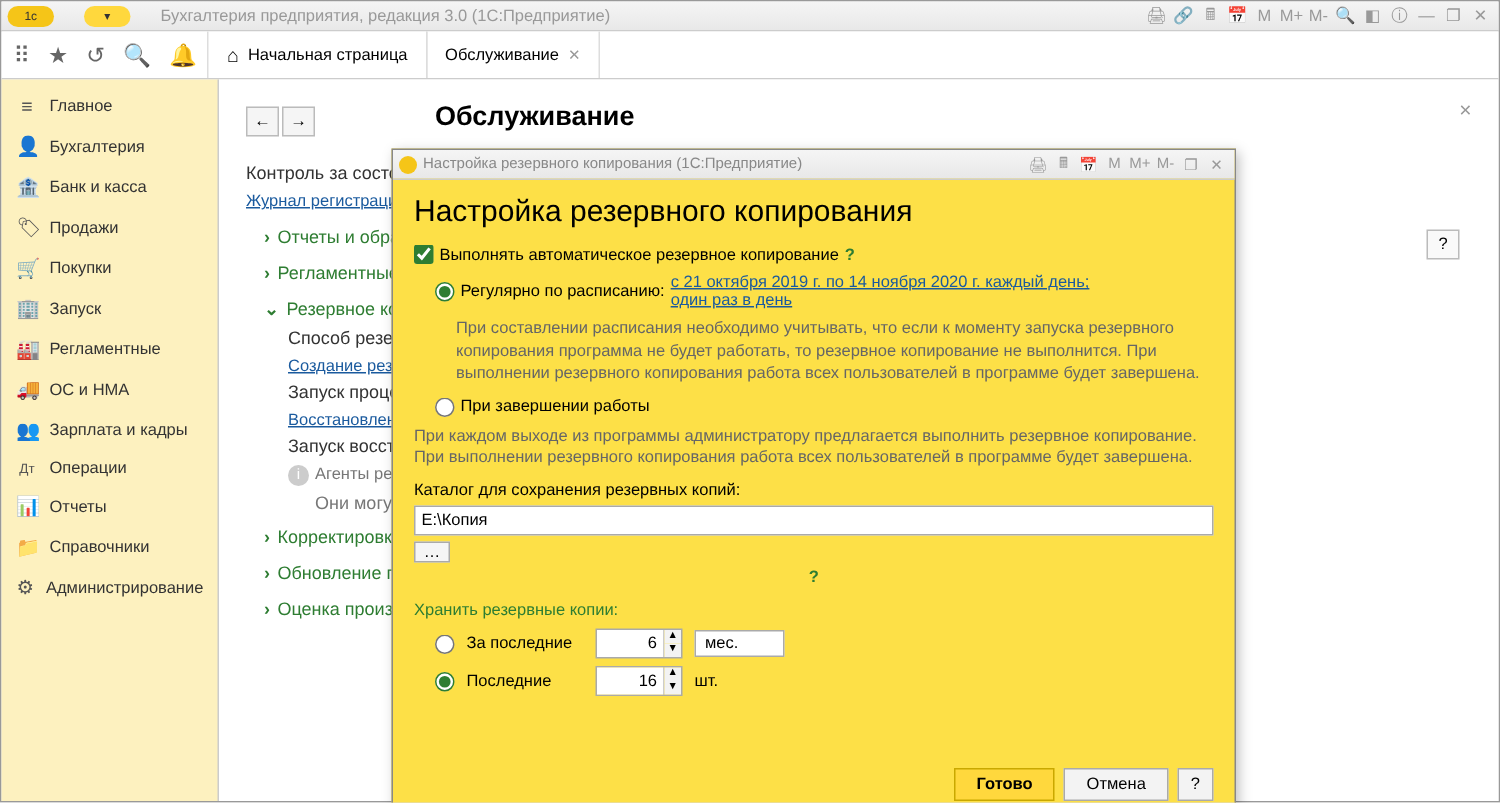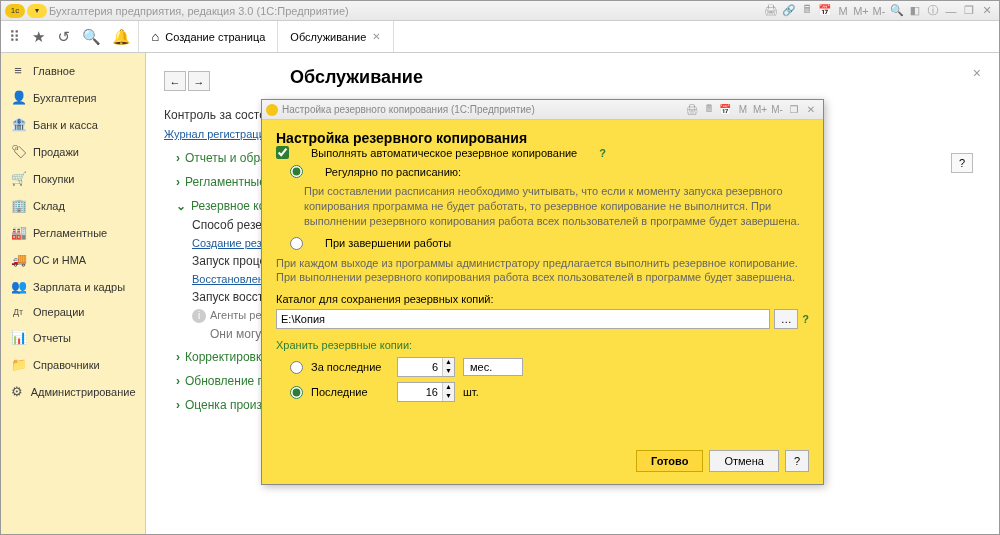--- a/index.html
+++ b/index.html
@@ -1,19 +1,19 @@
 <!DOCTYPE html>
 <html><head>
 <meta charset="utf-8">
 <style>
 * { margin: 0; padding: 0; box-sizing: border-box; font-family: Arial, sans-serif; font-size: 11px; }
 body { background: #dcdcdc; width: 1000px; height: 535px; overflow: hidden; position: relative; }
 .window { background: #fff; border: 1px solid #999; position: absolute; top: 0; left: 0; right: 0; bottom: 0; }
 .titlebar { height: 20px; background: linear-gradient(#f5f5f5,#e8e8e8); display: flex; align-items: center; padding: 0 4px; border-bottom: 1px solid #ccc; }
-.titlebar .icon { width: 20px; height: 14px; background: #f5c518; border-radius: 7px; margin-right: 2px; display: inline-flex; align-items: center; justify-content: center; font-size: 8px; color: #333; }
+.titlebar .icon { width: 31px; height: 14px; background: #f5c518; border-radius: 7px; margin-right: 20px; display: inline-flex; align-items: center; justify-content: center; font-size: 8px; color: #333; }
 .titlebar .title { color: #999; font-size: 11px; flex: 1; }
 .titlebar .ctrls { display: flex; gap: 2px; align-items: center; }
 .titlebar .ctrls span { width: 16px; height: 14px; display: inline-flex; align-items: center; justify-content: center; color: #999; font-size: 11px; cursor: pointer; }
 .toolbar { height: 32px; background: #fff; border-bottom: 1px solid #ccc; display: flex; align-items: center; }
 .toolbar .icons { display: flex; padding: 0 8px; gap: 12px; color: #666; }
 .toolbar .icons span { cursor: pointer; font-size: 15px; }
 .toolbar .tabs { display: flex; align-items: stretch; height: 100%; }
 .toolbar .tab { padding: 0 12px; display: flex; align-items: center; gap: 6px; border-right: 1px solid #ddd; border-left: 1px solid #ddd; margin-left: -1px; cursor: pointer; font-size: 12px; }
 .toolbar .tab .home { font-size: 13px; }
 .toolbar .tab .x { color: #999; font-size: 10px; }
@@ -37,30 +37,30 @@
 .tree .sub { padding-left: 28px; color: #333; font-size: 12px; margin-bottom: 4px; }
 .info-icon { display: inline-block; width: 14px; height: 14px; background: #ccc; border-radius: 7px; color: #fff; text-align: center; line-height: 14px; font-size: 10px; margin-right: 4px; }
 
 .modal { position: absolute; left: 261px; top: 99px; width: 563px; background: #fde047; border: 1px solid #888; box-shadow: 2px 2px 8px rgba(0,0,0,0.25); }
 .modal .m-title { height: 20px; background: linear-gradient(#f5f5f5,#e8e8e8); border-bottom: 1px solid #ccc; display: flex; align-items: center; padding: 0 4px; }
 .modal .m-title .icon { width: 12px; height: 12px; background: #f5c518; border-radius: 6px; margin-right: 4px; }
 .modal .m-title .t { flex: 1; color: #888; font-size: 10px; }
 .modal .m-title .ctrls { display: flex; gap: 1px; }
 .modal .m-title .ctrls span { width: 16px; height: 14px; display: inline-flex; align-items: center; justify-content: center; color: #999; font-size: 10px; cursor: pointer; }
 .modal .m-body { padding: 10px 14px 12px; }
-.modal h2 { font-size: 14px; font-weight: bold; }
-.modal .row { display: flex; align-items: center; gap: 22px; margin-bottom: 6px; font-size: 11px; }
+.modal h2 { font-size: 20px; font-weight: normal; margin-bottom: 10px; }
+.modal .row { display: flex; align-items: center; gap: 4px; margin-bottom: 6px; font-size: 11px; }
 .modal .desc { color: #666; font-size: 11px; margin: 6px 0 8px 28px; line-height: 1.35; }
 .modal .desc2 { color: #666; font-size: 11px; margin: 4px 0 8px 0; line-height: 1.35; }
 .modal input[type=checkbox], .modal input[type=radio] { accent-color: #2e7d32; }
 .modal .radio-indent { margin-left: 14px; }
 .modal .link2 { color: #1a5a9e; text-decoration: underline; cursor: pointer; }
 .modal .qm { color: #2e7d32; font-weight: bold; cursor: pointer; }
 .modal .field-label { margin: 4px 0; font-size: 11px; }
-.modal .path-row { display: flex; gap: 4px; margin-bottom: 10px; }
+.modal .path-row { display: flex; gap: 4px; margin-bottom: 10px; flex-direction: column; }
 .modal .path-row input { flex: 1; border: 1px solid #aaa; padding: 3px 4px; font-size: 11px; }
 .modal .path-row button { width: 24px; border: 1px solid #aaa; background: #f5f5f5; cursor: pointer; }
 .modal .green-label { color: #2e7d32; font-size: 11px; margin-bottom: 6px; }
 .modal .retain-row { display: flex; align-items: center; gap: 8px; margin-left: 14px; margin-bottom: 5px; font-size: 11px; }
 .modal .spinner { display: inline-flex; border: 1px solid #aaa; }
 .modal .spinner input { width: 44px; border: none; text-align: right; padding: 2px 4px; font-size: 11px; }
 .modal .spinner .arrows { display: flex; flex-direction: column; width: 12px; border-left: 1px solid #ccc; }
 .modal .spinner .arrows span { height: 9px; font-size: 7px; text-align: center; line-height: 8px; cursor: pointer; background: #f3f3f3; }
 .modal .unit { border: 1px solid #aaa; padding: 2px 6px; min-width: 60px; background: #fff; }
 .modal .footer { display: flex; justify-content: flex-end; gap: 6px; margin-top: 16px; }
@@ -98,21 +98,21 @@
     <div class="icons">
       <span>⠿</span>
       <span>★</span>
       <span>↺</span>
       <span>🔍</span>
       <span>🔔</span>
     </div>
     <div class="tabs">
       <div class="tab">
         <span class="home">⌂</span>
-        <span>Создание страница</span>
+        <span>Начальная страница</span>
       </div>
       <div class="tab">
         <span>Обслуживание</span>
         <span class="x">✕</span>
       </div>
     </div>
   </div>
 
   <div class="main">
     <div class="sidebar">
@@ -131,21 +131,21 @@
       <div class="item">
           <span class="ic">🏷</span>
           <span>Продажи</span>
         </div>
       <div class="item">
           <span class="ic">🛒</span>
           <span>Покупки</span>
         </div>
       <div class="item">
           <span class="ic">🏢</span>
-          <span>Склад</span>
+          <span>Запуск</span>
         </div>
       <div class="item">
           <span class="ic">🏭</span>
           <span>Регламентные</span>
         </div>
       <div class="item">
           <span class="ic">🚚</span>
           <span>ОС и НМА</span>
         </div>
       <div class="item">
@@ -223,20 +223,21 @@
 
     <div class="row">
       <input type="checkbox" checked="" style="">
       <span>Выполнять автоматическое резервное копирование</span>
       <span class="qm">?</span>
     </div>
 
     <div class="row radio-indent">
       <input type="radio" name="when" checked="" style="">
       <span>Регулярно по расписанию:</span>
+      <span class="link2" style="max-width:300px">с 21 октября 2019 г. по 14 ноября 2020 г. каждый день; один раз в день</span>
     </div>
     <div class="desc">При составлении расписания необходимо учитывать, что если к моменту запуска резервного копирования программа не будет работать, то резервное копирование не выполнится. При выполнении резервного копирования работа всех пользователей в программе будет завершена.</div>
 
     <div class="row radio-indent">
       <input type="radio" name="when" style="">
       <span>При завершении работы</span>
     </div>
     <div class="desc2">При каждом выходе из программы администратору предлагается выполнить резервное копирование. При выполнении резервного копирования работа всех пользователей в программе будет завершена.</div>
 
     <div class="field-label">Каталог для сохранения резервных копий:</div>

